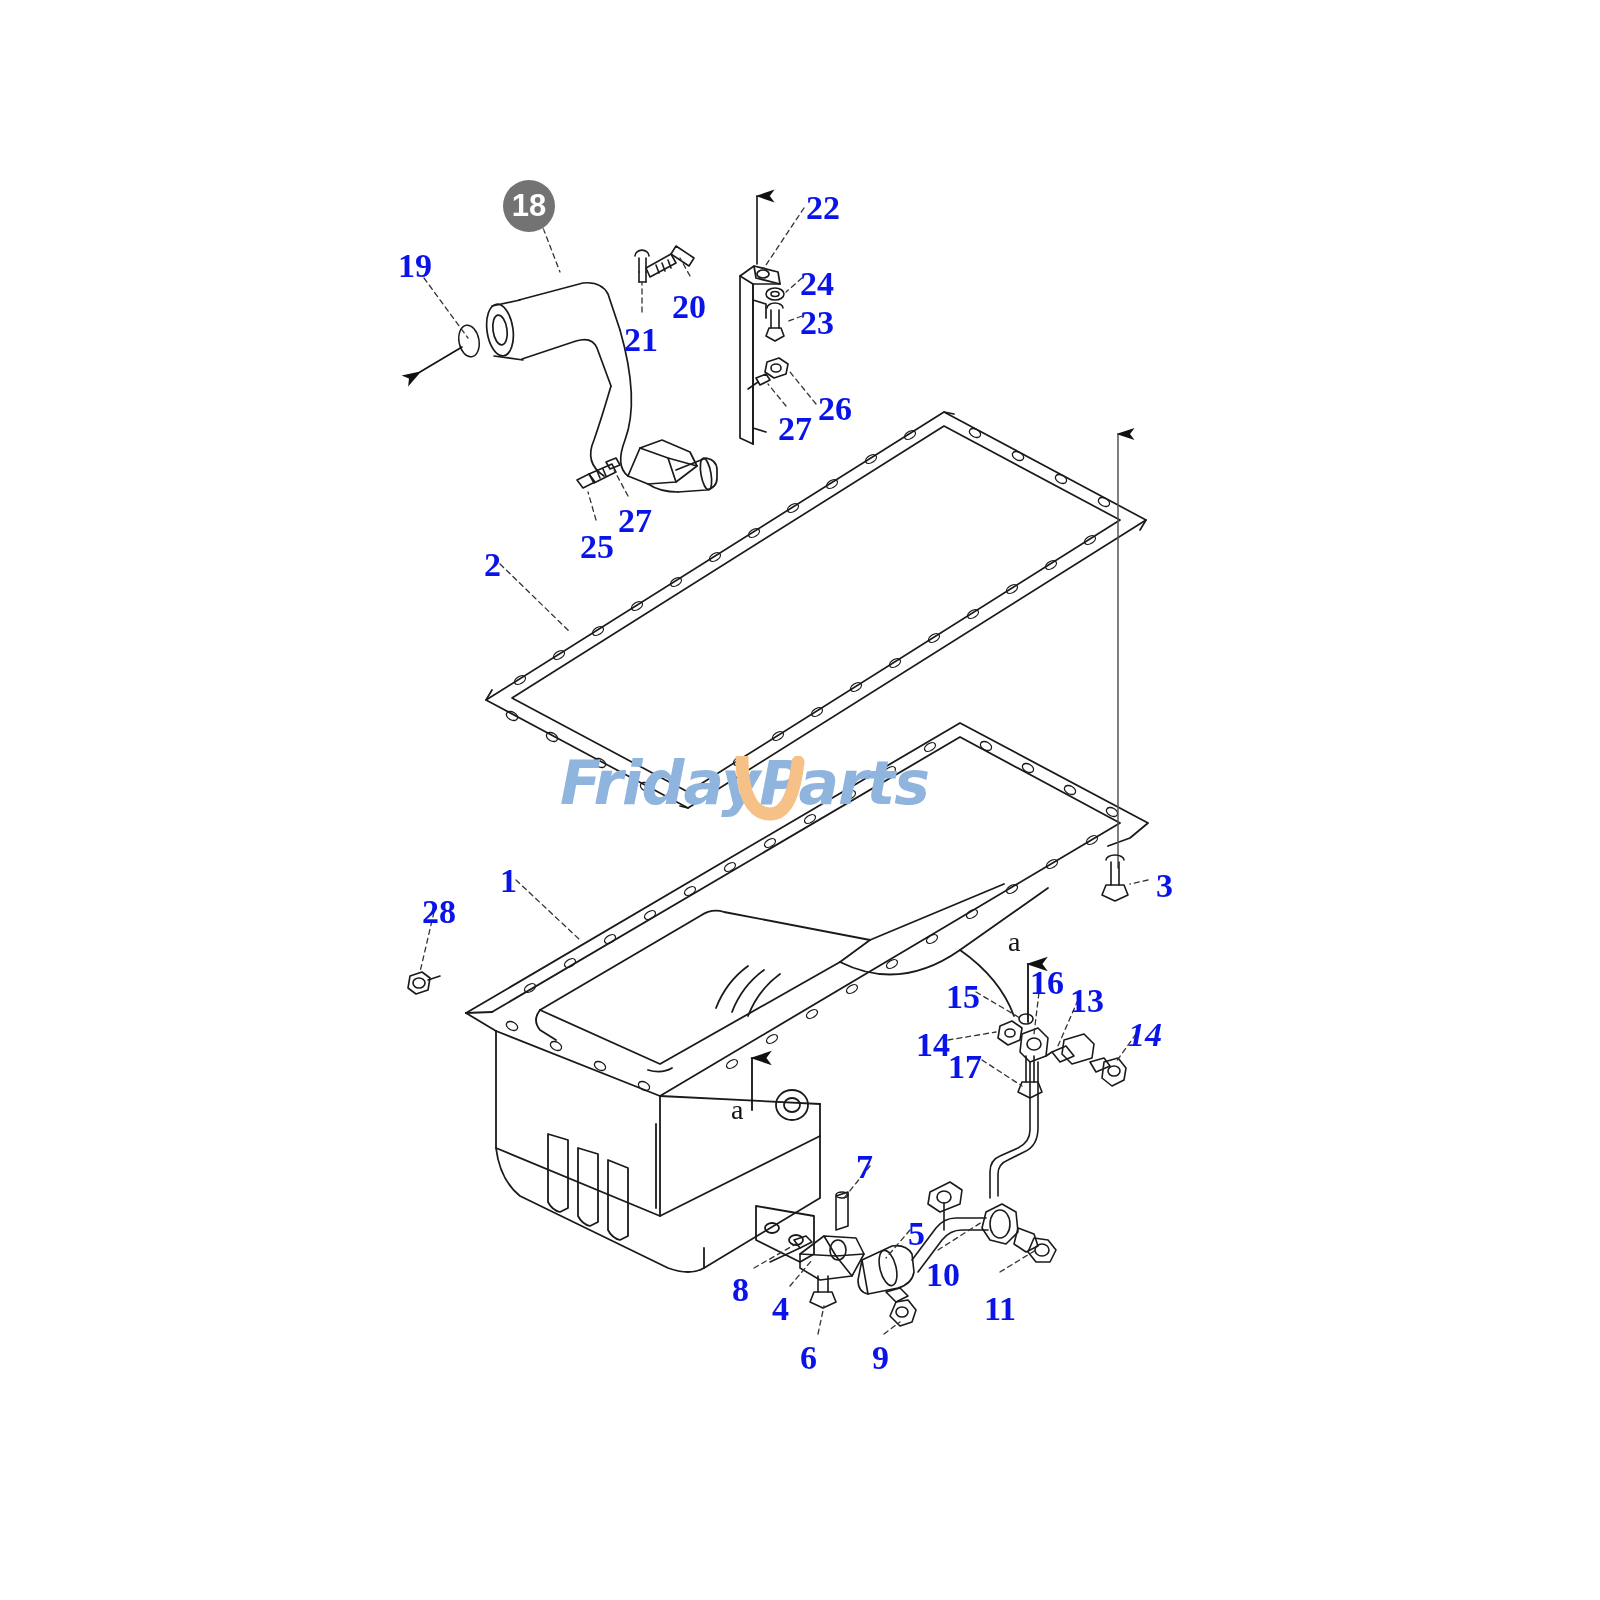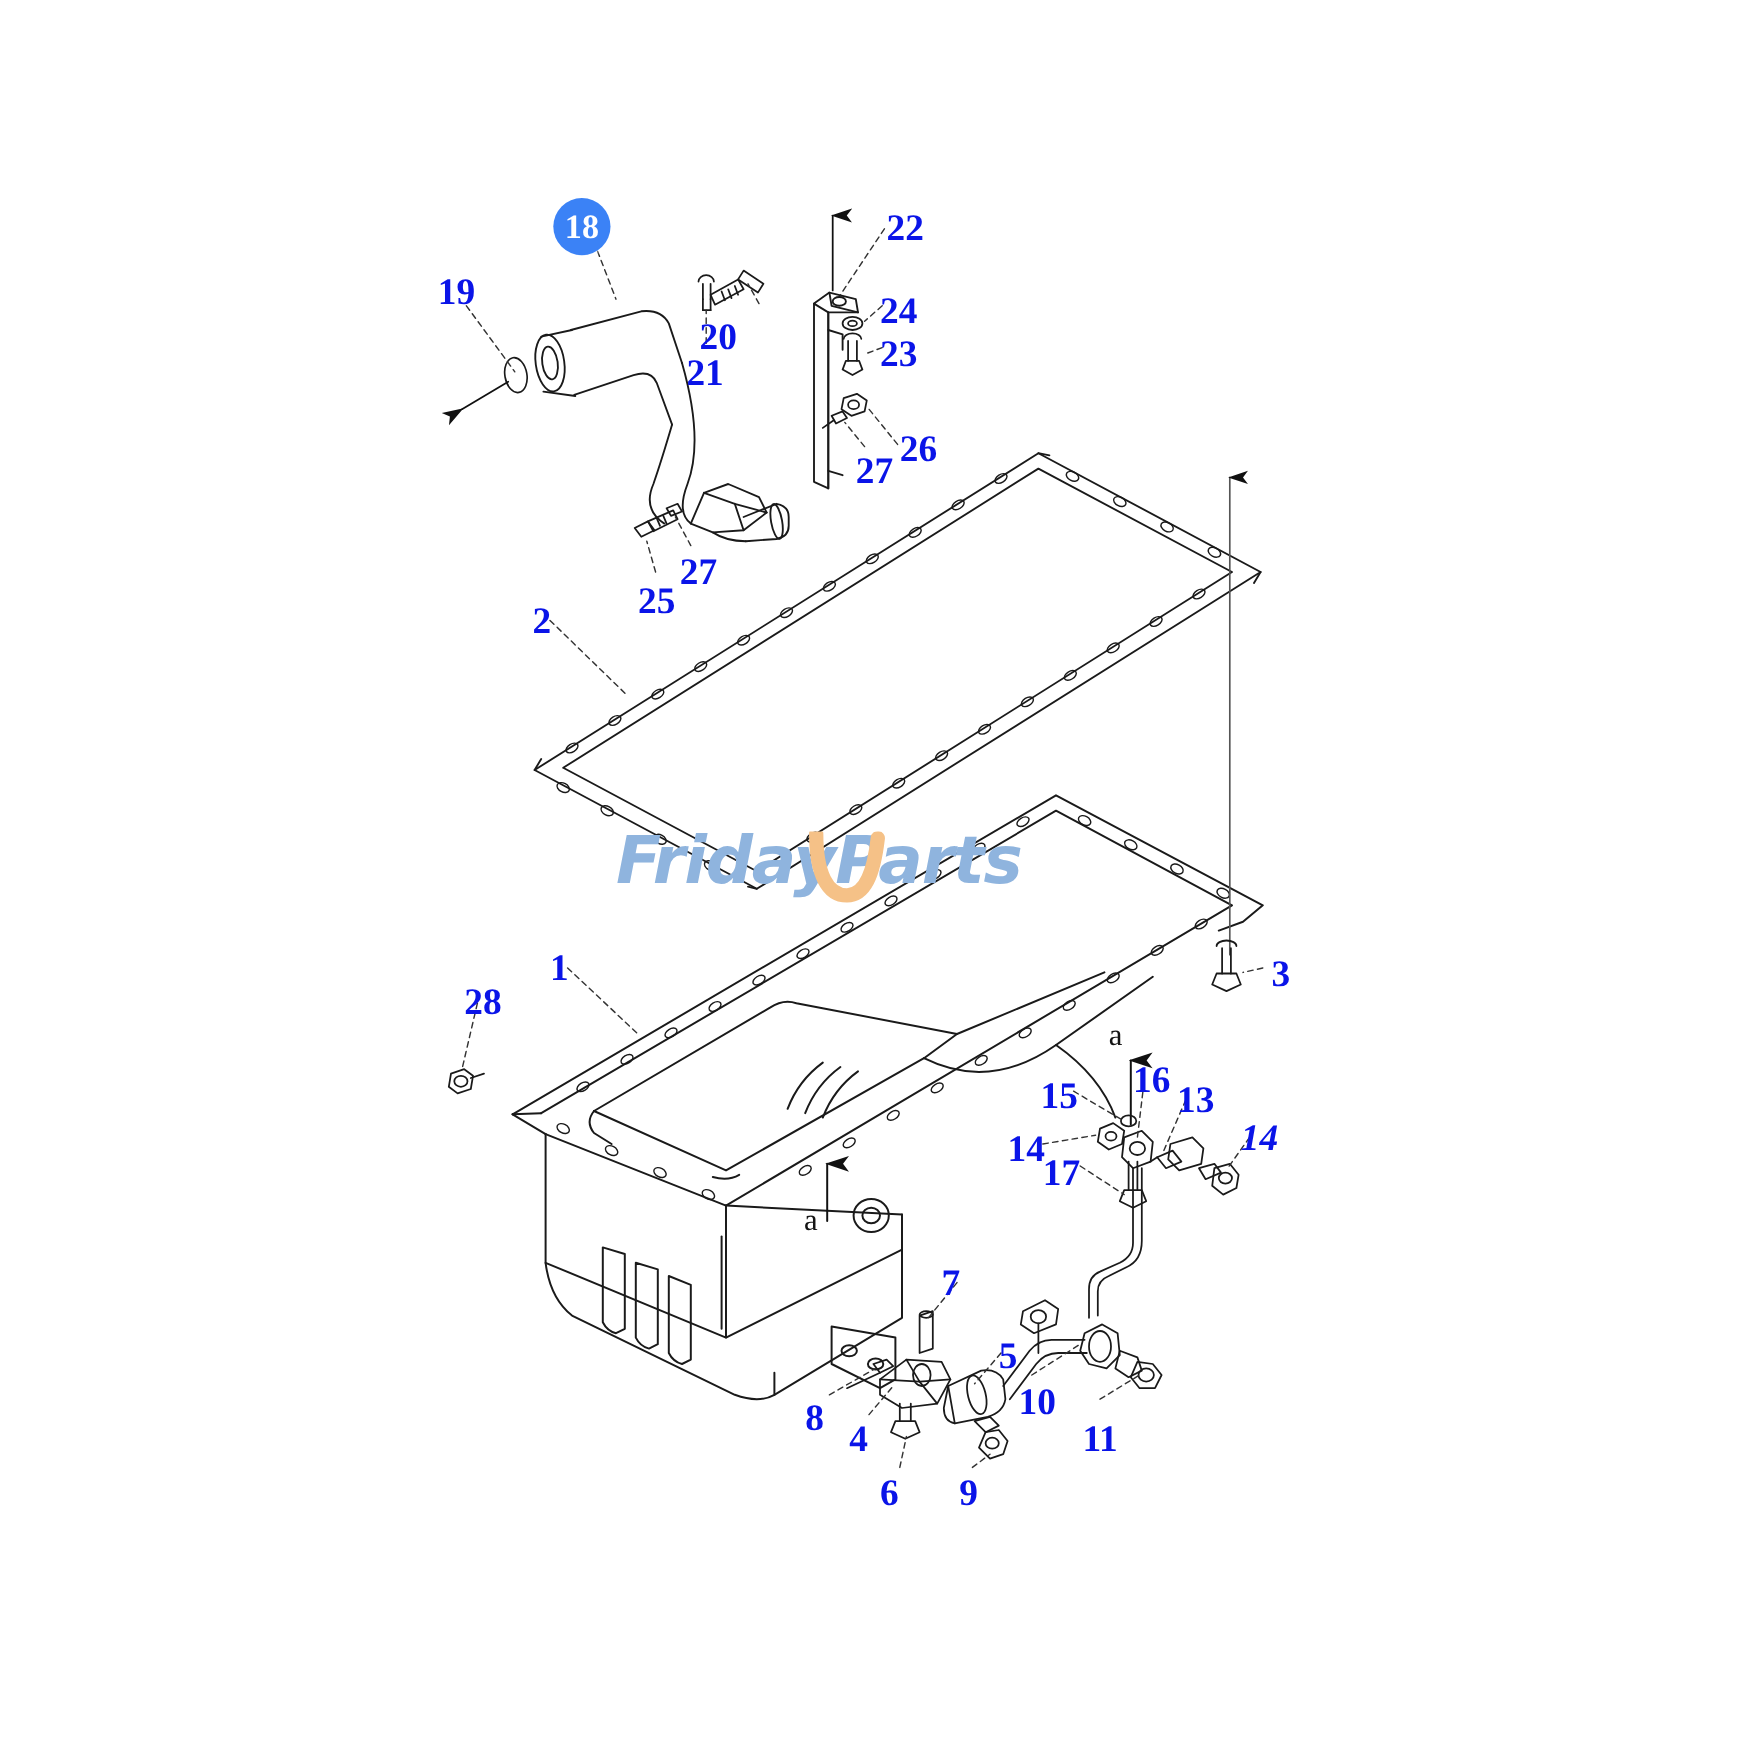--- a/index.html
+++ b/index.html
@@ -42,23 +42,23 @@
     font-weight: normal;
     font-size: 28px;
     line-height: 1;
     user-select: none;
   }
   .hl-badge {
     position: absolute;
     width: 52px;
     height: 52px;
     border-radius: 50%;
-    background: #3b82f6;
+    background: #737373;
     color: #ffffff;
-    font-family: Liberation Serif, serif;
+    font-family: Liberation Sans, sans-serif;
     font-weight: bold;
     font-size: 31px;
     display: flex;
     align-items: center;
     justify-content: center;
     box-shadow: 0 0 5px rgba(255,255,255,0.9);
     user-select: none;
   }
   
   #watermark {
@@ -463,21 +463,21 @@
 
   <div class="hl-badge" style="left:503px; top:180px;">
     <span>18</span>
   </div>
 
   <div class="section-ref" style="left:731px; top:1096px;">a</div>
   <div class="section-ref" style="left:1008px; top:928px;">a</div>
 
   <div class="callout" style="left:398px; top:249px;">19</div>
   <div class="callout" style="left:624px; top:323px;">21</div>
-  <div class="callout" style="left:636px; top:290px;">20</div>
+  <div class="callout" style="left:672px; top:290px;">20</div>
   <div class="callout" style="left:806px; top:191px;font-family:Liberation Serif, serif;">22</div>
   <div class="callout" style="left:800px; top:267px;">24</div>
   <div class="callout" style="left:800px; top:306px;font-family:Liberation Serif, serif;">23</div>
   <div class="callout" style="left:818px; top:392px;">26</div>
   <div class="callout" style="left:778px; top:412px;">27</div>
   <div class="callout" style="left:618px; top:504px;">27</div>
   <div class="callout" style="left:580px; top:530px;">25</div>
   <div class="callout" style="left:484px; top:548px;">2</div>
   <div class="callout" style="left:1156px; top:869px;">3</div>
   <div class="callout" style="left:500px; top:864px;">1</div>

